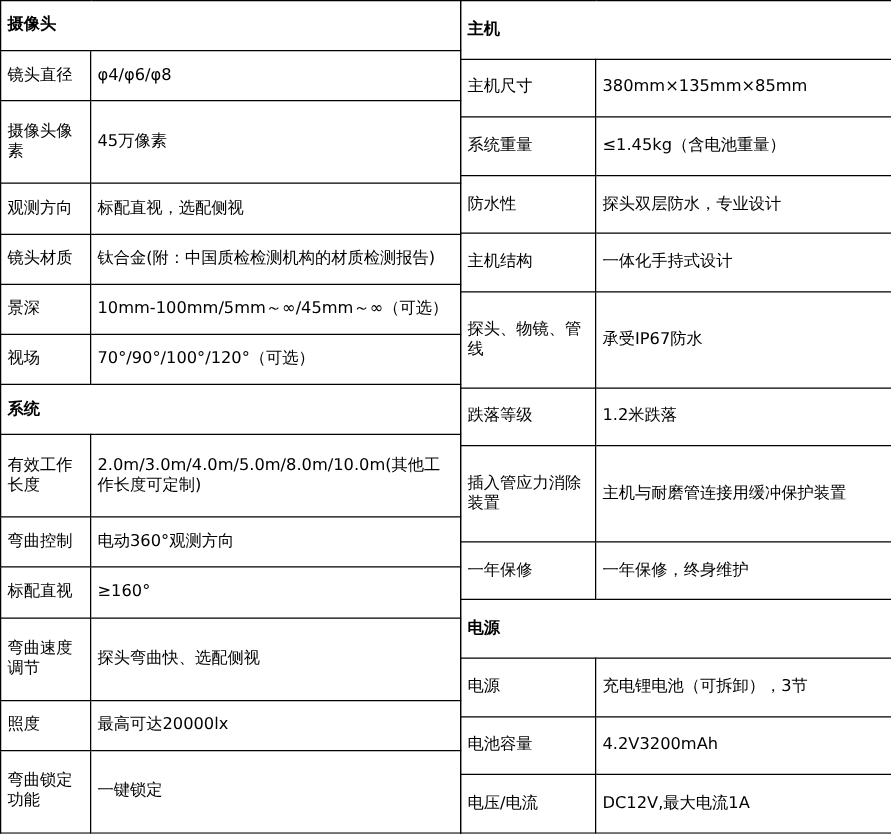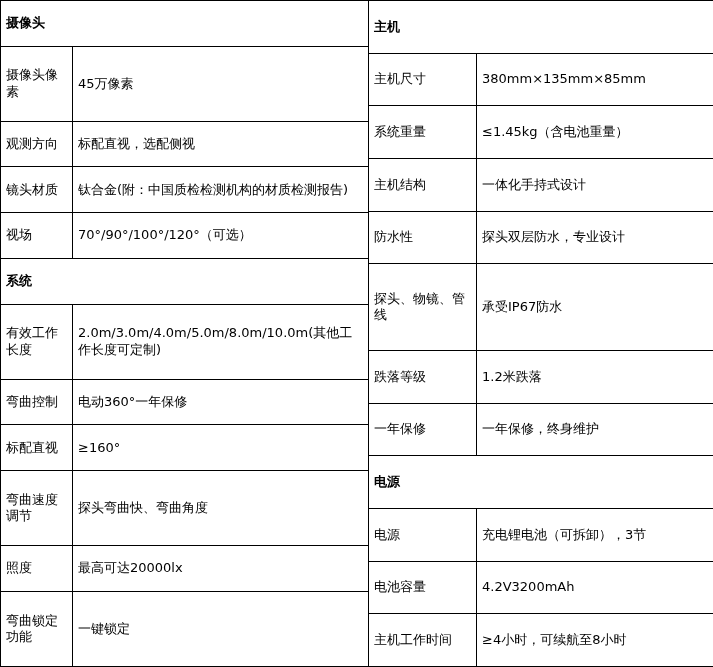--- a/index.html
+++ b/index.html
@@ -63,53 +63,61 @@
     <table class="spec">
       <colgroup>
           <col class="k">
           <col class="v">
         </colgroup>
       <tbody>
           <tr>
             <td class="section" colspan="2">摄像头</td>
           </tr>
           <tr>
+            <td>镜头直径</td>
+            <td>φ4/φ6/φ8</td>
+          </tr>
+          <tr>
             <td>摄像头像素</td>
             <td>45万像素</td>
           </tr>
           <tr>
             <td>观测方向</td>
             <td>标配直视，选配侧视</td>
           </tr>
           <tr>
             <td>镜头材质</td>
             <td>钛合金(附：中国质检检测机构的材质检测报告)</td>
+          </tr>
+          <tr>
+            <td>景深</td>
+            <td>10mm-100mm/5mm～∞/45mm～∞（可选）</td>
           </tr>
           <tr>
             <td>视场</td>
             <td>70°/90°/100°/120°（可选）</td>
           </tr>
           <tr>
             <td class="section" colspan="2">系统</td>
           </tr>
           <tr>
             <td>有效工作长度</td>
             <td>2.0m/3.0m/4.0m/5.0m/8.0m/10.0m(其他工作长度可定制)</td>
           </tr>
           <tr>
             <td>弯曲控制</td>
-            <td>电动360°一年保修</td>
+            <td>电动360°观测方向</td>
           </tr>
           <tr>
             <td>标配直视</td>
             <td>≥160°</td>
           </tr>
           <tr>
             <td>弯曲速度调节</td>
-            <td>探头弯曲快、弯曲角度</td>
+            <td>探头弯曲快、选配侧视</td>
           </tr>
           <tr>
             <td>照度</td>
             <td>最高可达20000lx</td>
           </tr>
           <tr>
             <td>弯曲锁定功能</td>
             <td>一键锁定</td>
           </tr>
         </tbody>
@@ -128,51 +136,55 @@
           </tr>
           <tr>
             <td>主机尺寸</td>
             <td>380mm×135mm×85mm</td>
           </tr>
           <tr>
             <td>系统重量</td>
             <td>≤1.45kg（含电池重量）</td>
           </tr>
           <tr>
+            <td>防水性</td>
+            <td>探头双层防水，专业设计</td>
+          </tr>
+          <tr>
             <td>主机结构</td>
             <td>一体化手持式设计</td>
-          </tr>
-          <tr>
-            <td>防水性</td>
-            <td>探头双层防水，专业设计</td>
           </tr>
           <tr>
             <td>探头、物镜、管线</td>
             <td>承受IP67防水</td>
           </tr>
           <tr>
             <td>跌落等级</td>
             <td>1.2米跌落</td>
+          </tr>
+          <tr>
+            <td>插入管应力消除装置</td>
+            <td>主机与耐磨管连接用缓冲保护装置</td>
           </tr>
           <tr>
             <td>一年保修</td>
             <td>一年保修，终身维护</td>
           </tr>
           <tr>
             <td class="section" colspan="2">电源</td>
           </tr>
           <tr>
             <td>电源</td>
             <td>充电锂电池（可拆卸），3节</td>
           </tr>
           <tr>
             <td>电池容量</td>
             <td>4.2V3200mAh</td>
           </tr>
           <tr>
-            <td>主机工作时间</td>
-            <td>≥4小时，可续航至8小时</td>
+            <td>电压/电流</td>
+            <td>DC12V,最大电流1A</td>
           </tr>
         </tbody>
     </table>
   </div>
 
 </div>
 
 </body></html>

